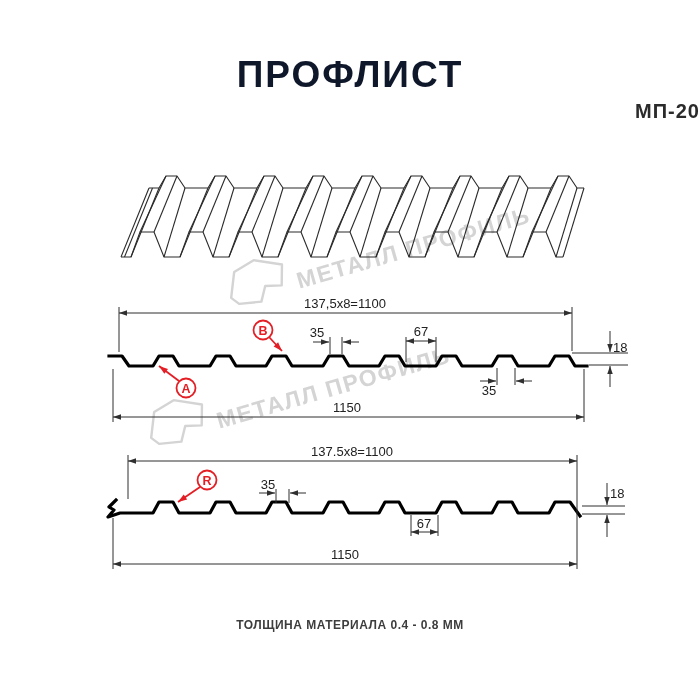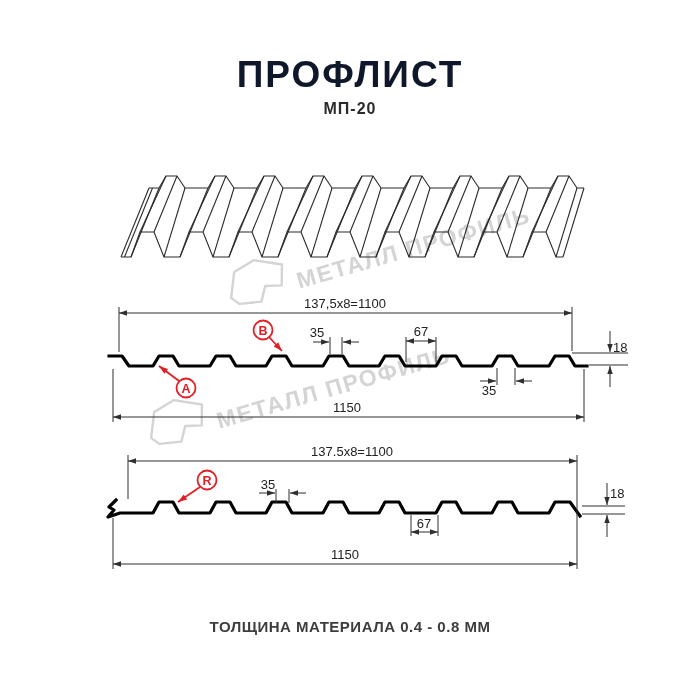--- a/index.html
+++ b/index.html
@@ -5,26 +5,26 @@
   html,body{margin:0;padding:0;}
   body{
     width:700px;height:700px;background:#ffffff;position:relative;overflow:hidden;
     font-family:"Liberation Sans",sans-serif;
   }
   .title{
     position:absolute;left:0;top:54px;width:700px;text-align:center;
     font-size:37px;font-weight:700;letter-spacing:2px;color:#0f172a;
   }
   .subtitle{
-    position:absolute;left:0;top:100px;width:700px;text-align:center;
-    font-size:16px;font-weight:600;letter-spacing:1px;color:#2b2b2b;
+    position:absolute;left:0;top:100px;width:700px;text-align:right;
+    font-size:20px;font-weight:600;letter-spacing:1px;color:#2b2b2b;
   }
   .footer-note{
     position:absolute;left:0;top:618px;width:700px;text-align:center;
-    font-size:15px;font-weight:600;letter-spacing:.5px;color:#3d3d3d;
+    font-size:12px;font-weight:600;letter-spacing:.5px;color:#3d3d3d;
   }
   svg{position:absolute;left:0;top:0;}
   svg text{font-family:"Liberation Sans",sans-serif;fill:#222;font-size:13px;}
   .thin{stroke:#2f2f2f;stroke-width:1;fill:none;}
   .iso{stroke:#2a2a2a;stroke-width:1.1;fill:none;stroke-linejoin:round;}
   .profile{stroke:#000;stroke-width:3.2;fill:none;stroke-linejoin:round;stroke-linecap:square;}
   .wm{stroke:#d4d4d4;fill:none;stroke-width:2.4;stroke-linejoin:round;}
   .wmtext{fill:#d4d4d4;font-size:23px;font-weight:700;letter-spacing:1.5px;stroke:none;}
   .red{stroke:#e31e24;fill:none;stroke-width:1.8;}
   .redtext{fill:#e31e24;font-size:12.5px;font-weight:700;}

